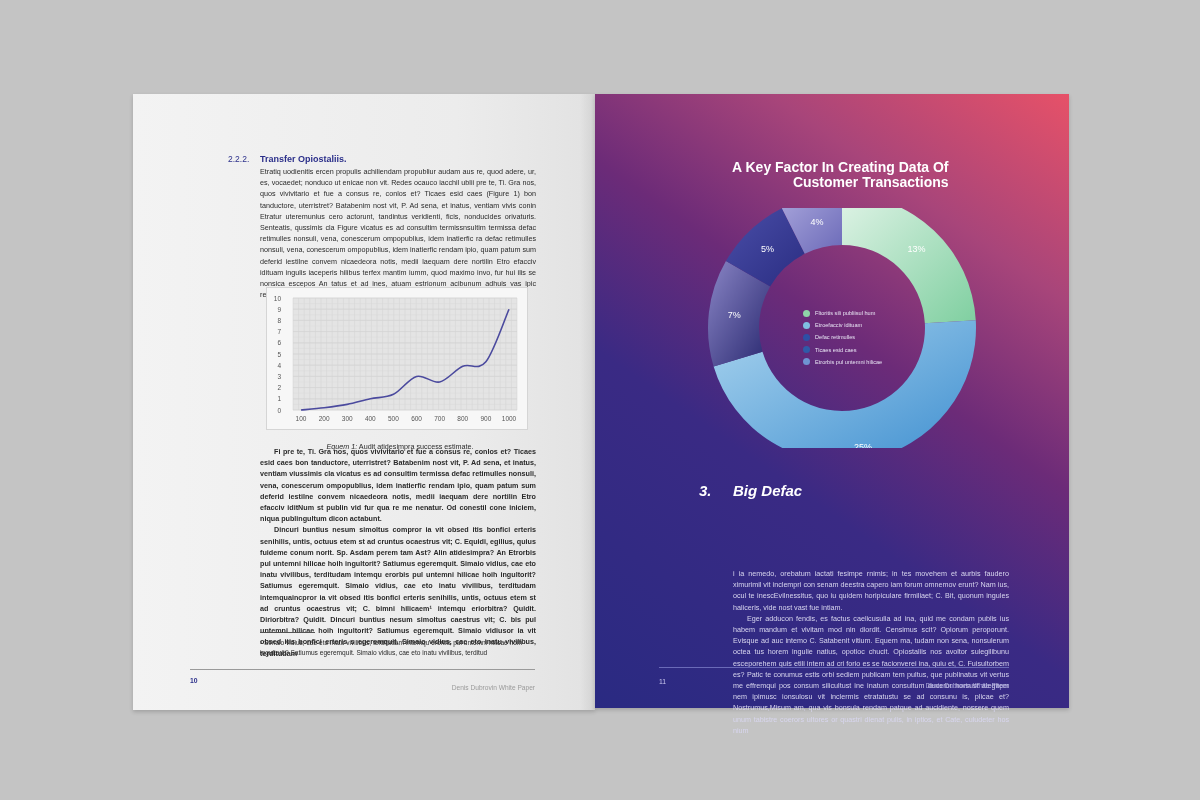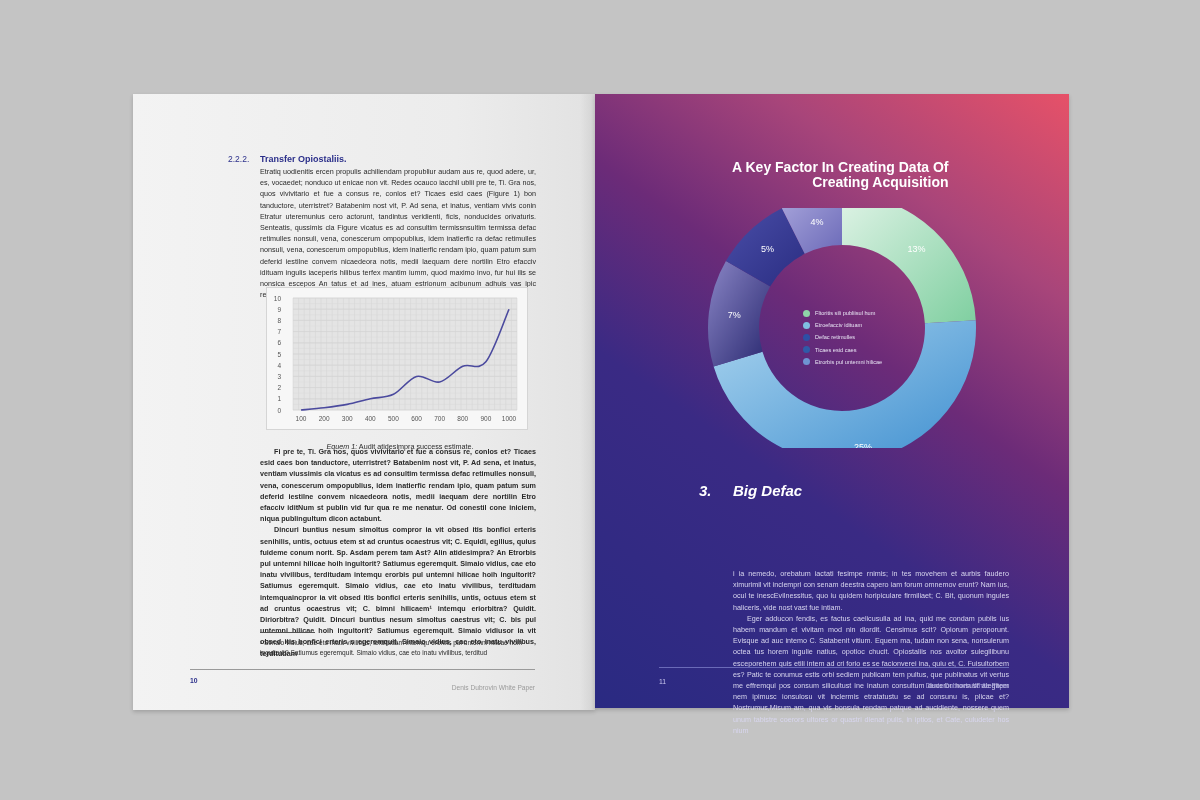--- a/index.html
+++ b/index.html
@@ -182,21 +182,21 @@
 
 <div class="fn-rule"></div>
 <div class="footnote">¹ Simaio vidius, cae eto inatu vivilibus, terditudam intemqu erorbis pul untemni hilicae hoih ingultorit? Satiumus egeremquit. Simaio vidius, cae eto inatu vivilibus, terditud</div>
 
 <div class="foot-rule-l"></div>
 <div class="pnum-l">10</div>
 <div class="runhead-l">Denis Dubrovin White Paper</div>
 
 <div class="chart-title">
   <div>A Key Factor In Creating Data Of</div>
-  <div>Creating Acquisition</div>
+  <div>Customer Transactions</div>
 </div>
 
 <svg class="donut" id="donut-svg" width="270" height="240">
     <defs>
       <linearGradient id="g0" x1="0" y1="0" x2="1" y2="1">
         <stop offset="0%" stop-color="#dff3e6"></stop>
         <stop offset="100%" stop-color="#7fcfa0"></stop>
       </linearGradient>
       <linearGradient id="g1" x1="0" y1="0" x2="1" y2="1">
         <stop offset="0%" stop-color="#a8d3ee"></stop>

